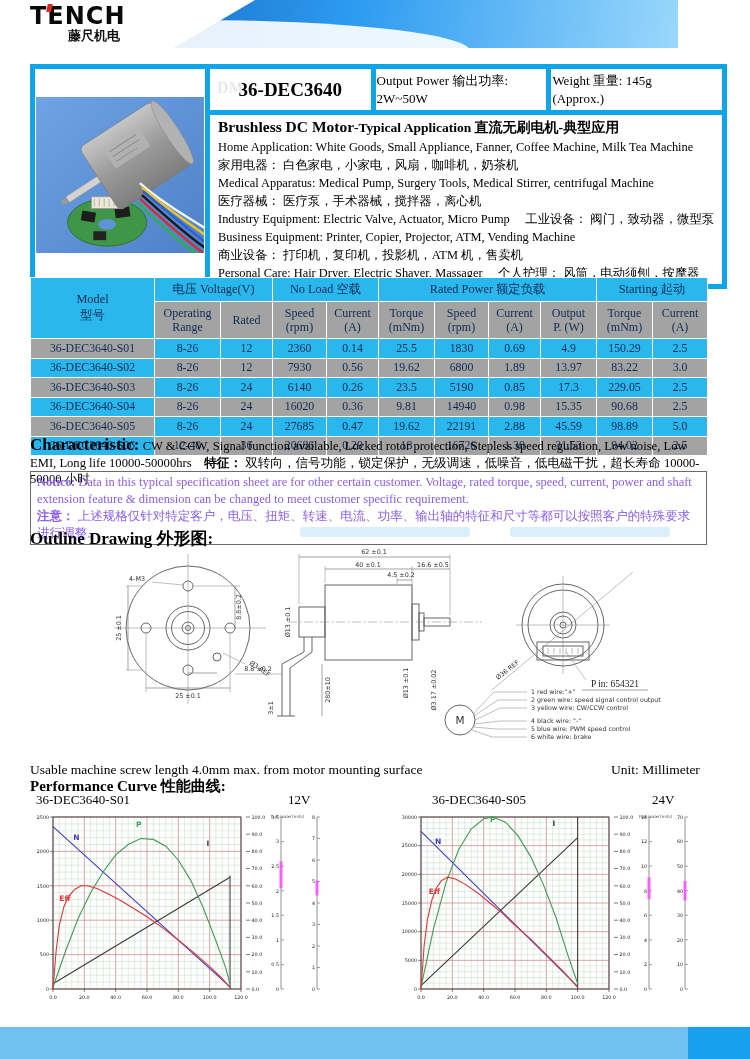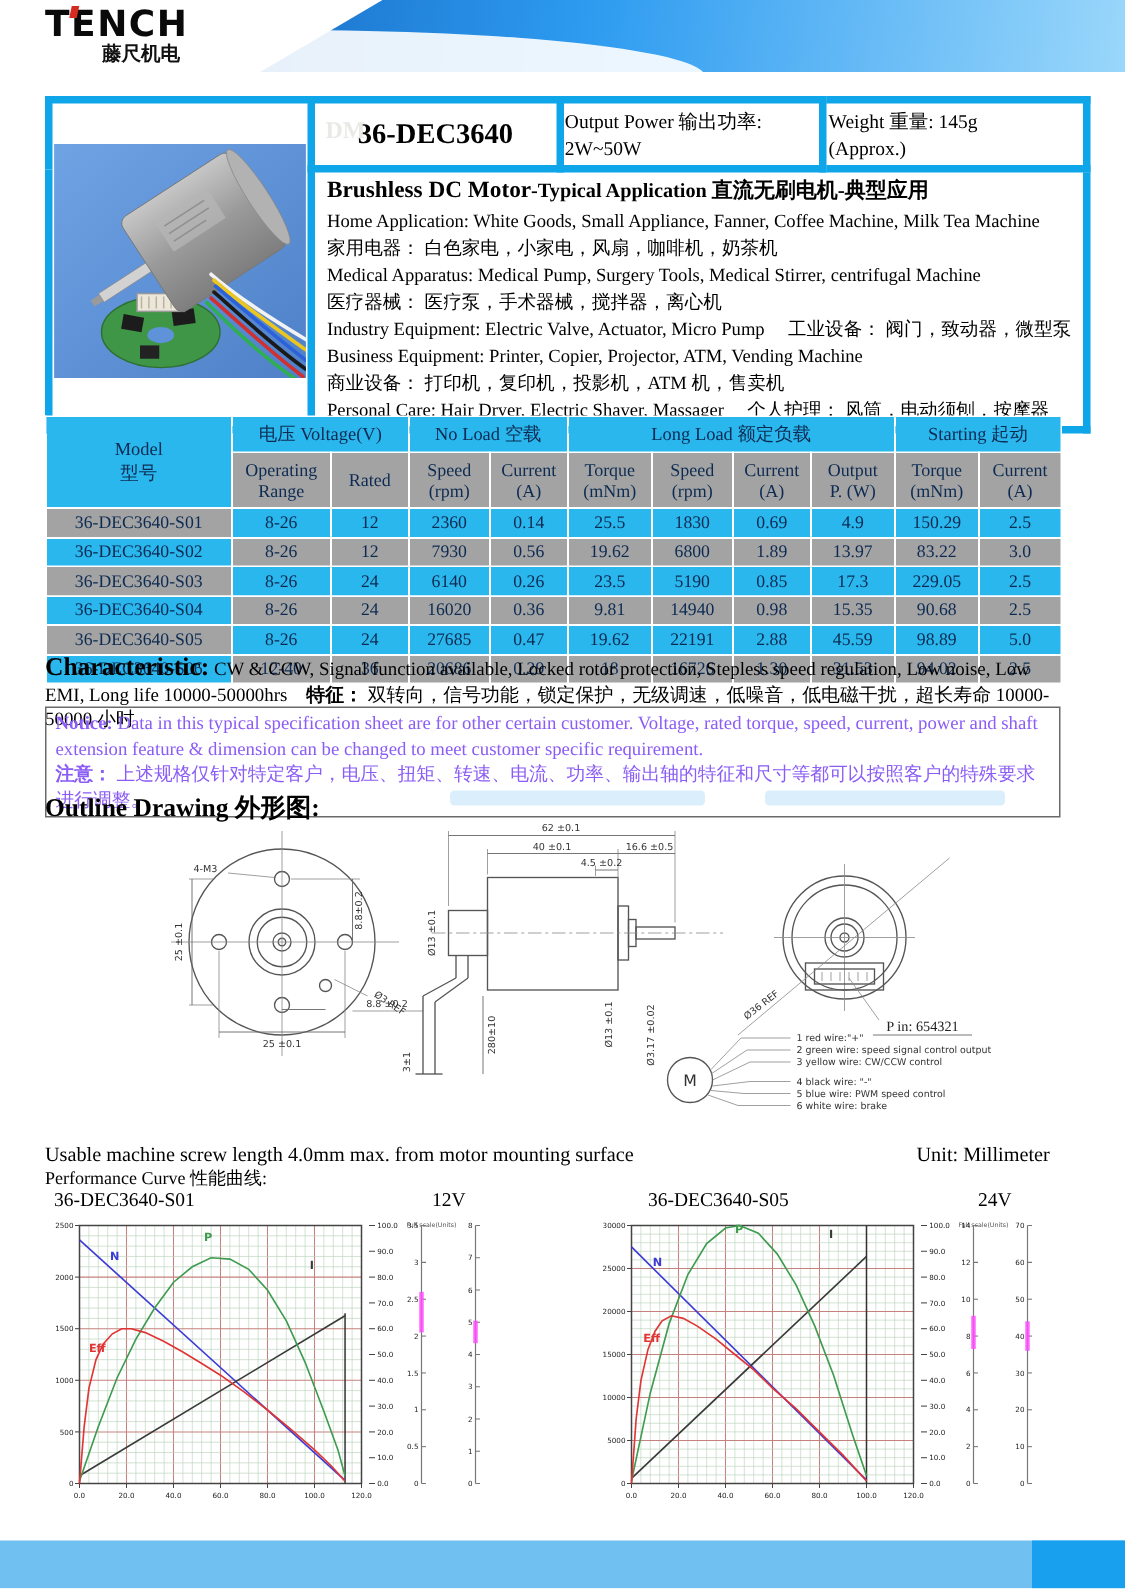--- a/index.html
+++ b/index.html
@@ -1,19 +1,19 @@
 <!DOCTYPE html>
 <html><head>
 <meta charset="utf-8">
 <style>
   html,body{margin:0;padding:0;background:#fff;}
   .page{position:relative;width:750px;height:1059px;background:#fff;overflow:hidden;
         font-family:"Liberation Serif","DejaVu Serif",serif;color:#000;}
   
-  .banner{position:absolute;left:0;top:0;width:750px;height:48px;
+  .banner{position:absolute;left:0;top:0;width:678px;height:48px;
           background:linear-gradient(97deg,#1565c0 14%,#2d9bf0 52%,#9ad7fb 100%);}
   .banner .logo-wrap{position:absolute;left:0;top:0;width:255px;height:48px;background:#fff;
           clip-path:polygon(0 0,100% 0,68% 100%,0 100%);}
   .banner .sweep{position:absolute;left:-90px;bottom:-34px;width:560px;height:62px;background:#fff;
           border-radius:50%;opacity:.9;}
   .logo-text{position:absolute;left:30px;top:2px;font-family:"DejaVu Sans","Liberation Sans",sans-serif;
           font-weight:900;font-size:24px;letter-spacing:1px;color:#0a0a0a;}
   .logo-tick{position:absolute;left:47px;top:4px;width:5px;height:8px;background:#d62b20;transform:skewX(-12deg);}
   .logo-cn{position:absolute;left:68px;top:27px;font-family:"DejaVu Sans","Liberation Sans",sans-serif;
           font-weight:bold;font-size:13px;color:#111;}
@@ -45,21 +45,21 @@
   
   .charact{position:absolute;left:30px;top:437px;width:681px;margin:0;font-size:12.6px;line-height:16.5px;}
   .charact b.en{font-size:17px;margin-top:36px;}
   .notice{position:absolute;left:30px;top:471px;width:677px;box-sizing:border-box;border:1px solid #6a6a6a;
           padding:2px 6px;color:#8b5cf6;font-size:12.5px;line-height:17px;}
   .outline-h{position:absolute;left:30px;top:527px;font-weight:bold;font-size:17px;}
   .smudge{position:absolute;background:#aedcf7;opacity:.45;border-radius:3px;}
   
   .screw-note{position:absolute;left:30px;top:762px;font-size:13.5px;}
   .unit-note{position:absolute;left:611px;top:762px;font-size:13.5px;}
-  .perf-h{position:absolute;left:30px;top:777px;font-weight:normal;font-size:12px;}
+  .perf-h{position:absolute;left:30px;top:777px;font-weight:bold;font-size:15px;}
   .ct{position:absolute;top:792px;font-size:13px;}
   .chart{position:absolute;top:808px;width:332px;height:215px;}
   .chart .tk{font:4.8px "DejaVu Sans",sans-serif;fill:#222;}
   .chart .nt{font:4.2px "DejaVu Sans",sans-serif;fill:#555;}
   .chart .cl{font:bold 7.5px "DejaVu Sans",sans-serif;}
   
   .odraw{position:absolute;left:30px;top:540px;width:690px;height:230px;}
   .odraw .ln{stroke:#555;fill:none;stroke-width:.9;}
   .odraw .thin{stroke:#8a8a8a;fill:none;stroke-width:.55;}
   .odraw .dim{stroke:#666;fill:none;stroke-width:.6;}
@@ -174,21 +174,21 @@
         <col style="width:55px">
     </colgroup>
     <thead>
       <tr class="grow">
         <th class="med" rowspan="2">
           <div>Model</div>
           <div>型号</div>
         </th>
         <th class="med" colspan="2">电压  Voltage(V)</th>
         <th class="med" colspan="2">No Load 空载</th>
-        <th class="med" colspan="4">Long Load 额定负载</th>
+        <th class="med" colspan="4">Rated Power 额定负载</th>
         <th class="med" colspan="2">Starting 起动</th>
       </tr>
       <tr class="srow">
         <th class="pale">
             <div>Operating</div>
             <div>Range</div>
           </th>
         <th class="pale">
             <div>Rated</div>
           </th>

